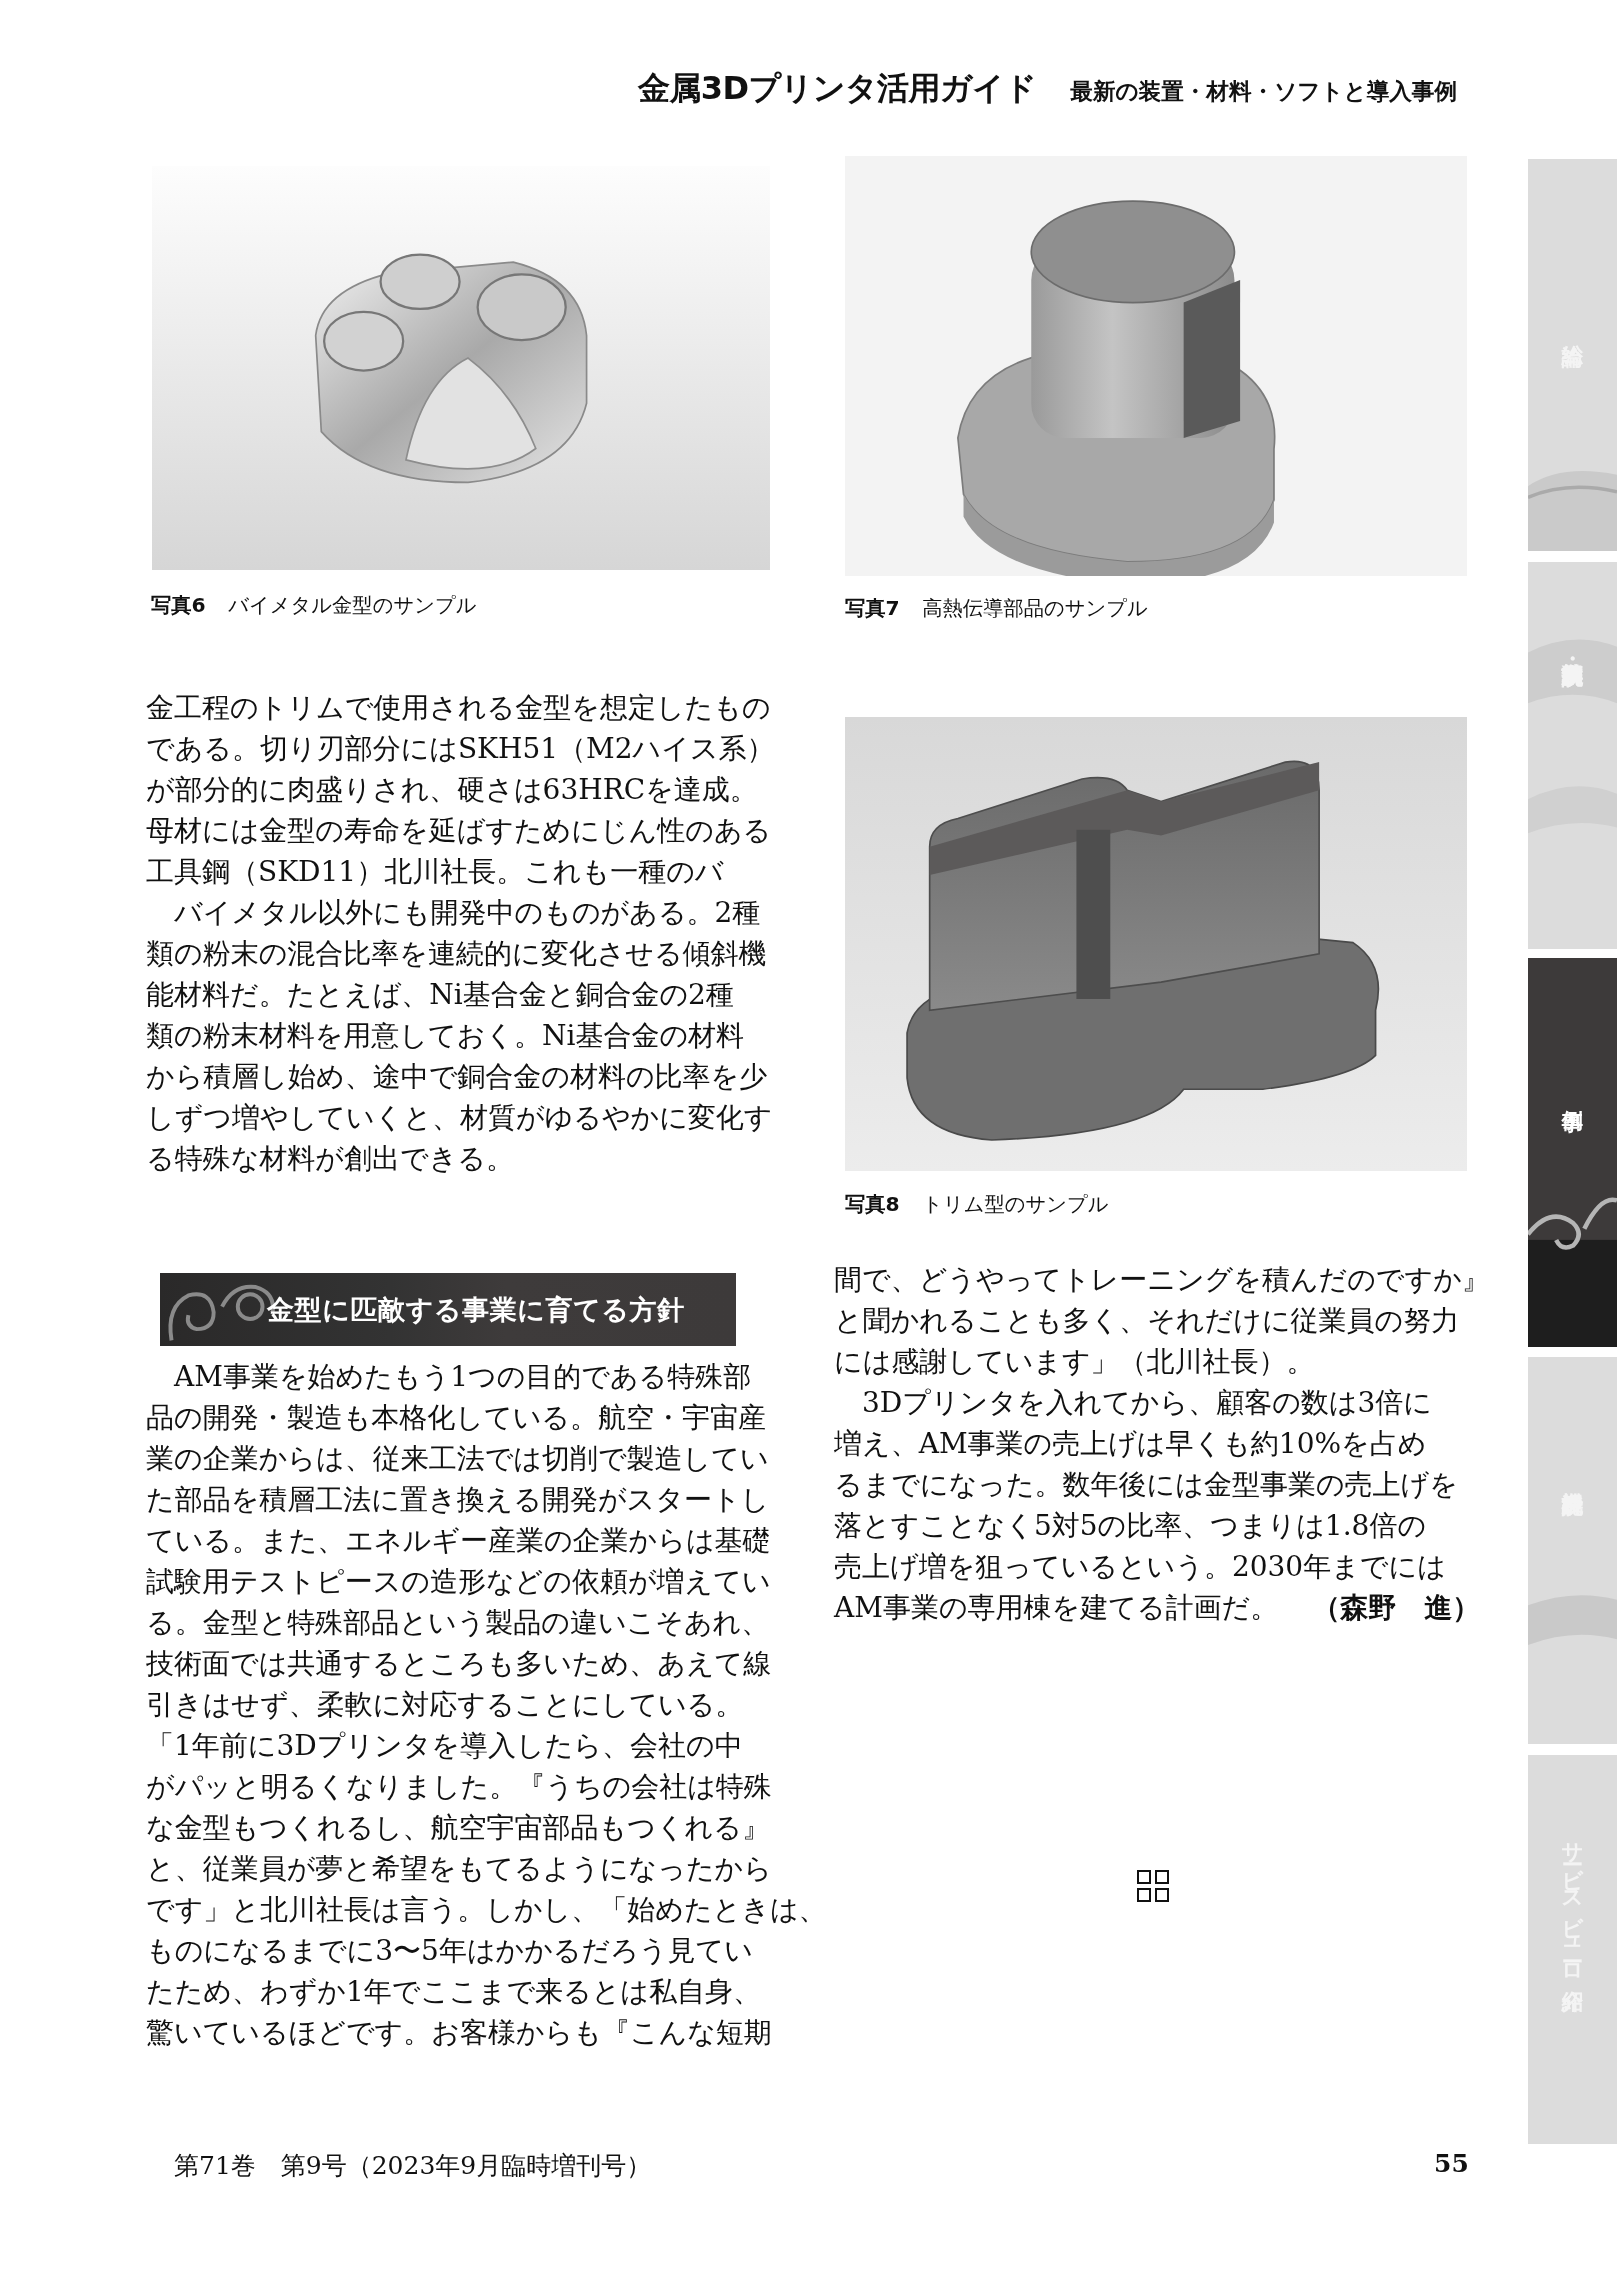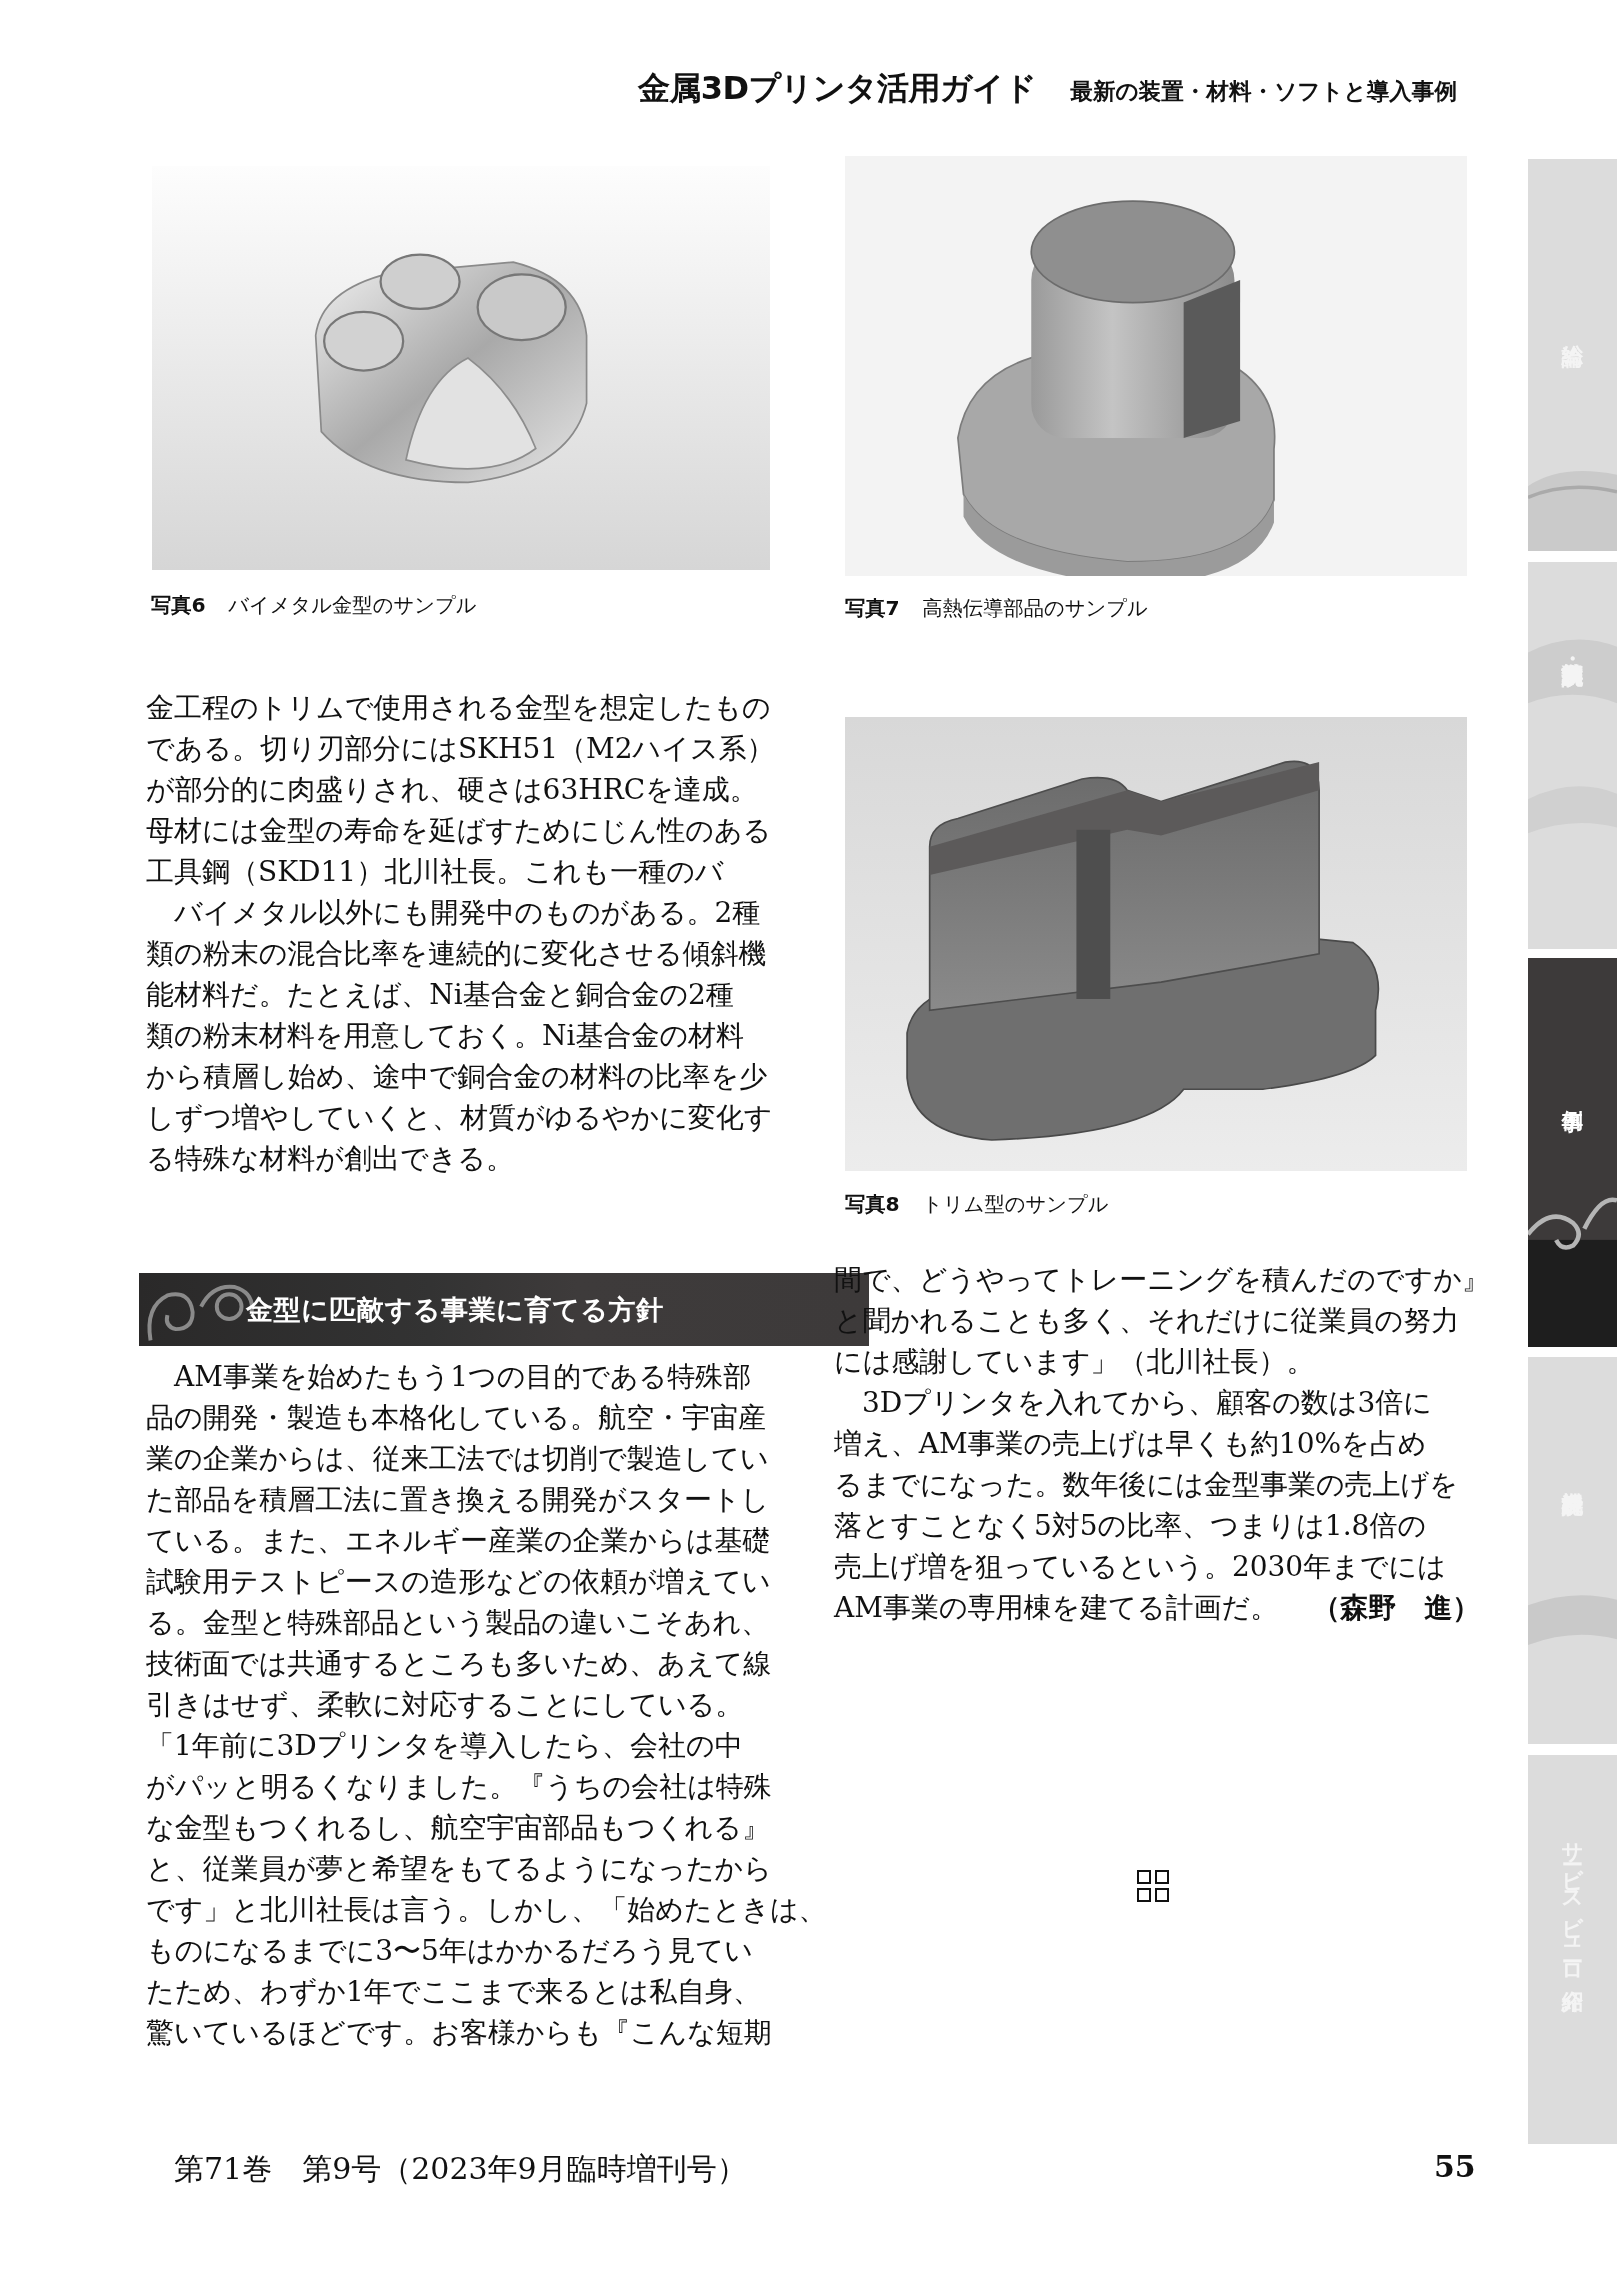--- a/index.html
+++ b/index.html
@@ -11,33 +11,33 @@
   .header .sub { font-size: 22.6px; margin-left: 34px; }
 
   .photo { position: absolute; overflow: hidden; }
   .photo svg { width: 100%; height: 100%; display: block; }
   .caption { position: absolute; font-family: "DejaVu Sans", sans-serif; font-size: 20.3px; white-space: nowrap; }
   .caption .num { font-weight: bold; margin-right: 22.6px; }
 
   .col { position: absolute; font-size: 28px; line-height: 41px; }
   .col p { white-space: nowrap; }
 
-  .section-head { position: absolute; left: 139px; top: 1273px; width: 730px; height: 73px;
+  .section-head { position: absolute; left: 160px; top: 1273px; width: 576px; height: 73px;
     background: linear-gradient(90deg, #2a2929 0%, #333 40%, #3e3b3b 60%, #3d3a3a 100%);
     overflow: hidden; }
   .section-head .deco { position: absolute; left: 0; top: 0; width: 141px; height: 73px; }
   .section-head .label { position: absolute; left: 107px; top: 0; line-height: 73px; color: #fff;
     font-family: "DejaVu Sans", sans-serif; font-weight: bold; font-size: 27px; letter-spacing: 0.6px; }
 
   .byline { font-family: "DejaVu Sans", sans-serif; font-weight: bold; }
 
   .qr { position: absolute; left: 1137px; top: 1870px; width: 34px; height: 34px; }
   .qr span { position: absolute; width: 14px; height: 14px; border: 2.3px solid #111; }
 
-  .footer { position: absolute; top: 2149px; font-size: 30px; white-space: nowrap; }
+  .footer { position: absolute; top: 2149px; font-size: 25px; white-space: nowrap; }
   .footer.left { left: 174px; }
   .footer.right { left: 1434px; font-weight: bold; }
 
   .tab { position: absolute; left: 1528px; width: 89px; background: #dcdcdc; overflow: hidden; }
   .tab .tlabel { position: absolute; left: 0; width: 100%; text-align: center;
     font-family: "DejaVu Sans", sans-serif; font-weight: bold; font-size: 21.4px; line-height: 25px;
     color: #f4f4f4; writing-mode: vertical-rl; text-orientation: upright; left: 50%; transform: translateX(-50%); width: auto; }
   .tab.active { background: #3d3a3a; }
   .tab.active .tlabel { color: #fff; }
   .tab .wave { position: absolute; left: 0; width: 100%; }

